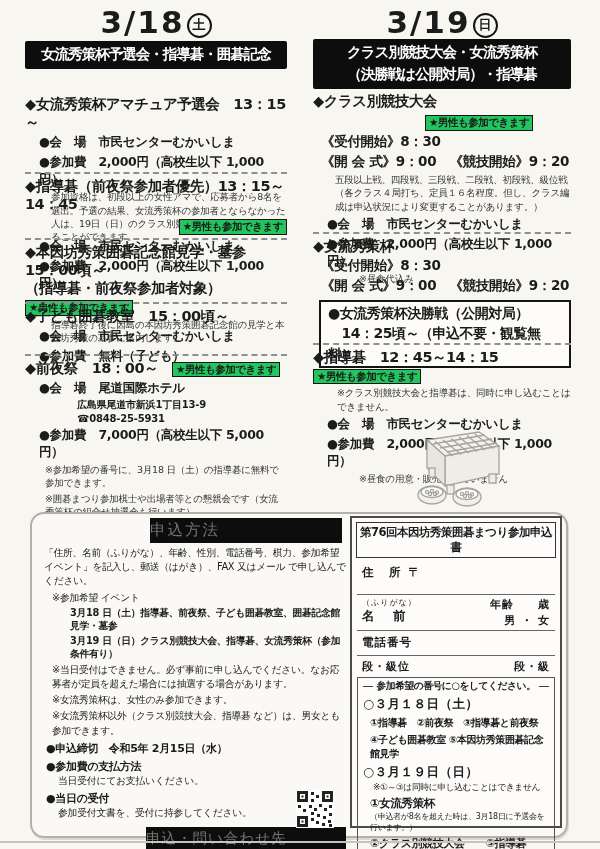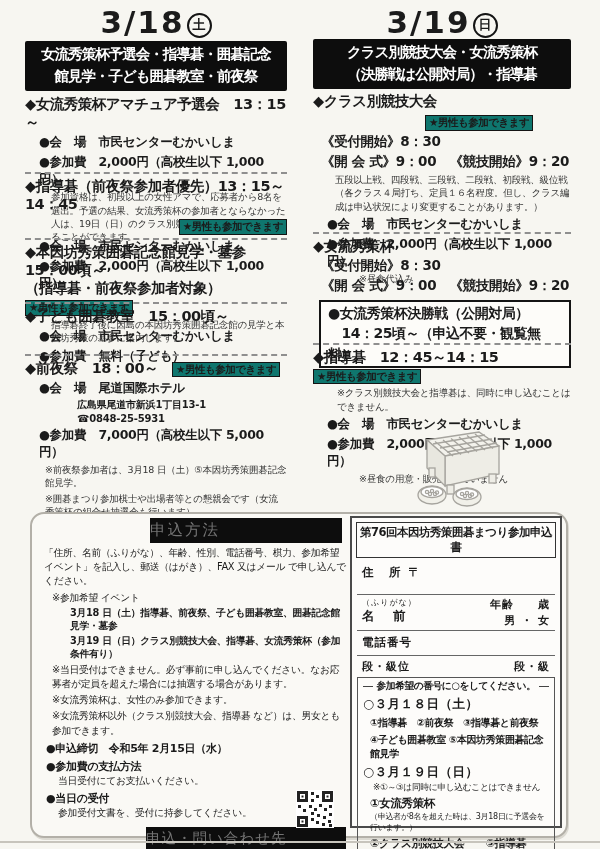--- a/index.html
+++ b/index.html
@@ -13,21 +13,21 @@
   
   .date-row{text-align:center;font-weight:800;font-size:31px;letter-spacing:2px;}
   .daycircle{display:inline-flex;align-items:center;justify-content:center;width:21px;height:21px;border:2.5px solid #141414;border-radius:50%;font-size:13px;font-weight:800;letter-spacing:0;vertical-align:4px;margin-left:2px;}
   
   .banner{background:#0d0d0d;color:#fff;font-weight:700;font-size:14.5px;letter-spacing:-1px;text-align:center;line-height:1.5;padding:3px 2px;border-radius:2px;}
   
   .sec-title{font-weight:800;font-size:14.5px;letter-spacing:-0.5px;line-height:1.25;}
   .row{font-weight:700;font-size:12.5px;letter-spacing:-0.3px;margin:3px 0 0 14px;}
   .subrow{font-weight:700;font-size:10px;margin:1px 0 0 52px;letter-spacing:-0.2px;}
   .note{font-size:9.5px;color:#333;margin:2px 0 0 26px;line-height:1.4;letter-spacing:-0.2px;}
-  .badge{display:inline-block;border:1.5px solid #141414;padding:0 3px;font-weight:700;font-size:10.5px;letter-spacing:-0.5px;background:#0f766e;}
+  .badge{display:inline-block;border:1.5px solid #141414;padding:0 3px;font-weight:700;font-size:10.5px;letter-spacing:-0.5px;background:#22c55e;}
   .badge-line{text-align:right;margin-top:2px;}
   .sched{font-weight:700;font-size:13.5px;letter-spacing:-0.3px;margin:2px 0 0 8px;}
   .sep{border-top:2px dashed #8f8f8f;height:0;}
   .final-box{border:2.5px solid #141414;width:fit-content;margin:5px 0 0 6px;padding:1px 7px 2px 7px;font-weight:800;font-size:14px;letter-spacing:-0.5px;line-height:1.45;background:#fdfcf9;}
   
   #outer-box{position:absolute;left:30px;top:512px;width:534px;height:322px;border:2.5px solid #b3b0a8;border-radius:14px;background:#faf9f5;box-shadow:1px 2px 0 #dcdad2;}
   .black-bar{background:#0d0d0d;color:#737373;font-weight:400;}
   #apply{position:absolute;left:12px;top:4px;width:302px;}
   #apply-header{width:192px;margin-left:106px;font-size:15.5px;padding:2px 0;letter-spacing:2px;}
   .ap-text{font-size:9.8px;line-height:1.45;letter-spacing:-0.3px;margin-top:3px;}
@@ -64,21 +64,20 @@
 <body>
 
 <div id="page">
 
   <div class="col" id="col18">
     <div class="ap date-row" style="top:0;">
       <span>3/18</span><span class="daycircle">土</span>
     </div>
     <div class="ap banner" style="top:37px;">
       <div>女流秀策杯予選会・指導碁・囲碁記念</div>
-      <div>館見学・子ども囲碁教室・前夜祭</div>
     </div>
 
     <div class="ap" style="top:91px;">
       <div class="sec-title"><span>◆女流秀策杯アマチュア予選会</span>　<span>13：15～</span></div>
       <div class="row">●会　場　市民センターむかいしま</div>
       <div class="row">●参加費　2,000円（高校生以下 1,000円）</div>
       <div class="note">参加資格は、初段以上の女性アマで、応募者から8名を選出。予選の結果、女流秀策杯の参加者とならなかった人は、19日（日）のクラス別競技大会に無料で参加することができます。</div>
     </div>
     <div class="ap sep" style="top:168px;"></div>
 
@@ -100,24 +99,24 @@
     <div class="ap" style="top:303px;">
       <div class="sec-title">◆子ども囲碁教室　15：00頃～</div>
       <div class="row">●会　場　市民センターむかいしま</div>
       <div class="row">●参加費　無料（子ども）</div>
     </div>
     <div class="ap sep" style="top:350px;"></div>
 
     <div class="ap" style="top:355px;">
       <div class="sec-title"><span>◆前夜祭　18：00～</span>　<span class="badge">★男性も参加できます</span></div>
       <div class="row">●会　場　尾道国際ホテル</div>
-      <div class="subrow">広島県尾道市新浜1丁目13-1</div>
+      <div class="subrow">広島県尾道市新浜1丁目13-9</div>
       <div class="subrow">☎0848-25-5931</div>
       <div class="row">●参加費　7,000円（高校生以下 5,000円）</div>
-      <div class="note" style="margin-left:20px;">※前夜祭参加者は、3月18 日（土）⑤本因坊秀策囲碁記念館見学。</div>
+      <div class="note" style="margin-left:20px;">※参加希望の番号に、3月18 日（土）の指導碁に無料で参加できます。</div>
       <div class="note" style="margin-left:20px;">※囲碁まつり参加棋士や出場者等との懇親会です（女流秀策杯の組合せ抽選会も行います）。</div>
       <div class="note" style="margin-left:20px;">※新型コロナウイルス感染症の状況によっては中止になる場合があります。</div>
     </div>
   </div>
 
   <div class="col" id="col19">
     <div class="ap date-row" style="top:0;">
       <span>3/19</span><span class="daycircle">日</span>
     </div>
     <div class="ap banner" style="top:35px;">

